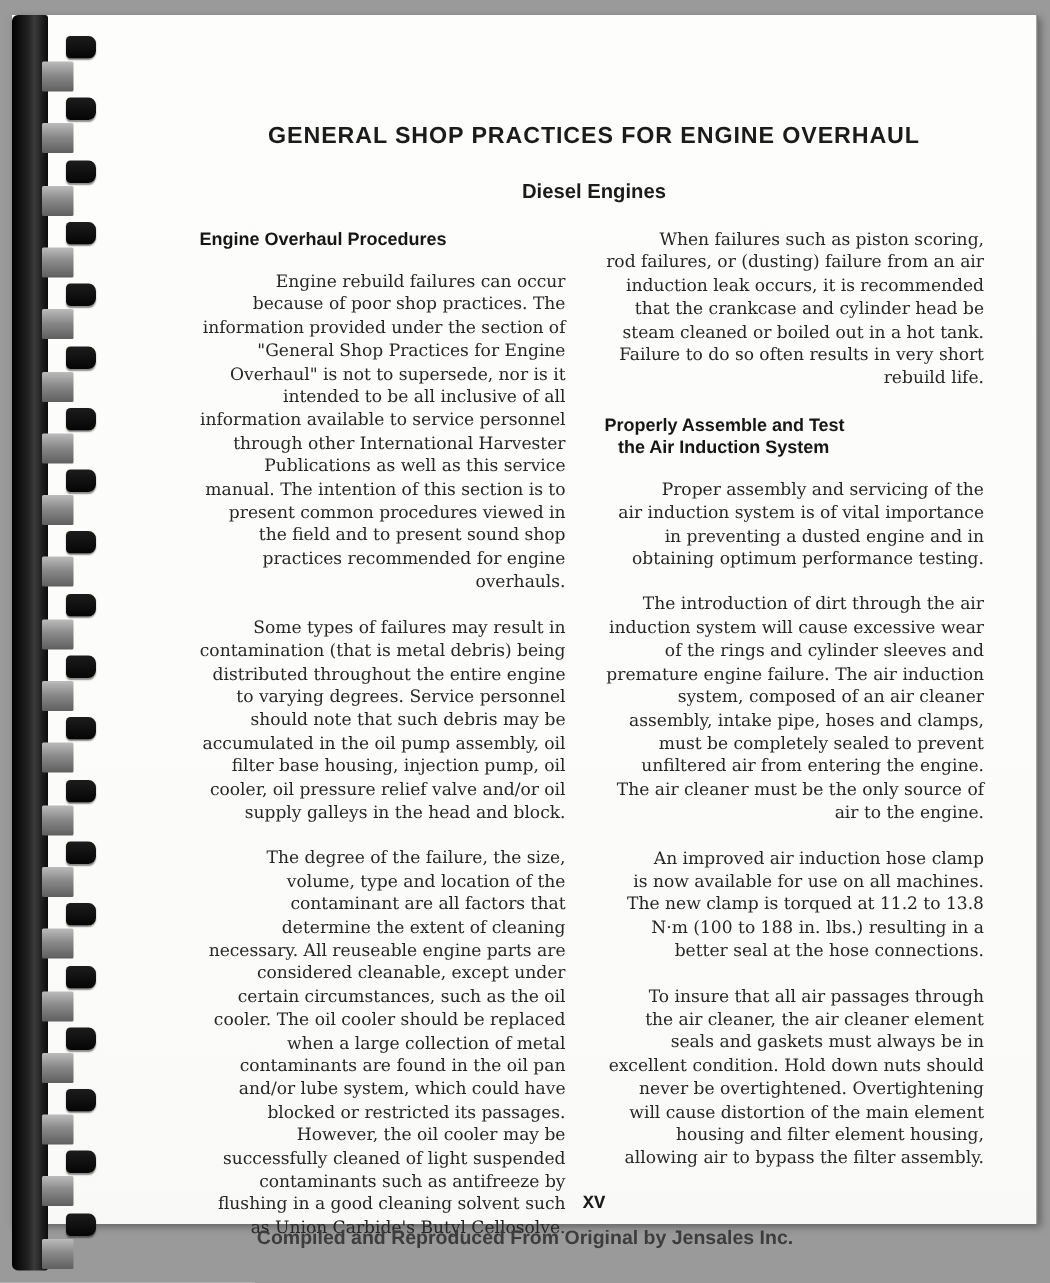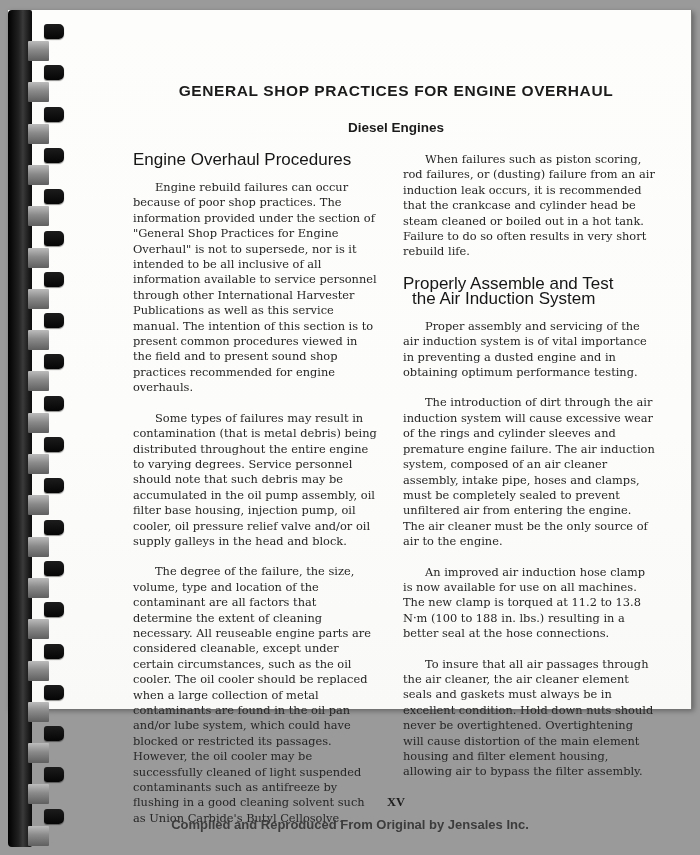--- a/index.html
+++ b/index.html
@@ -5,21 +5,21 @@
   * { margin:0; padding:0; box-sizing:border-box; }
   html,body { width:700px; height:855px; }
   body { font-family:"DejaVu Serif", serif; }
 
   .canvas {
     position:relative; width:700px; height:855px;
     background:#9a9a9a; overflow:hidden;
   }
 
   .page {
-    position:absolute; left:8px; top:10px; width:684px; height:699px;
+    position:absolute; left:8px; top:10px; width:684px; height:806px;
     background:linear-gradient(180deg,#fdfdfb 0%, #fcfcfa 60%, #f9f9f7 100%);
     border-right:1px solid #7d7d7d;
     box-shadow:2px 2px 5px rgba(0,0,0,0.35);
   }
 
   .title {
     position:absolute; left:130px; top:72px; width:516px;
     text-align:center;
     font-family:"Liberation Sans", sans-serif;
     font-weight:bold; font-size:15.5px; letter-spacing:0.6px;
@@ -31,30 +31,30 @@
     font-family:"Liberation Sans", sans-serif;
     font-weight:bold; font-size:13.5px; color:#1b1b1b;
   }
 
   .col { position:absolute; top:142px; color:#262626; font-size:11.4px; line-height:15.4px; }
   .col-left  { left:125px; width:244px; }
   .col-right { left:395px; width:253px; }
 
   .col h3 {
     font-family:"Liberation Sans", sans-serif;
-    font-weight:normal; font-size:17px; line-height:15px;
+    font-weight:bold; font-size:12px; line-height:15px;
     color:#161616; margin:0 0 13px 0;
   }
   .col h3.spaced { margin-top:16px; }
   .col h3 .h-line2 { display:block; padding-left:9px; }
-  .col p { margin:0 0 15px 0; text-indent:22px; }
+  .col p { margin:0 0 15px 0; text-indent:22px;text-align:right; }
 
   .page-number {
     position:absolute; left:130px; top:785px; width:516px; text-align:center;
-    font-family:Liberation Serif, serif;
+    font-family:Liberation Mono, monospace;
     font-weight:bold; font-size:12.5px; color:#1c1c1c;
   }
   .credit {
     position:absolute; left:0; top:807px; width:684px; text-align:center;
     font-family:"Liberation Sans", sans-serif;
     font-size:13px; color:#3c3c3c;font-weight:bold;
   }
 
   
   .binding { position:absolute; left:8px; top:10px; width:62px; height:837px; }

